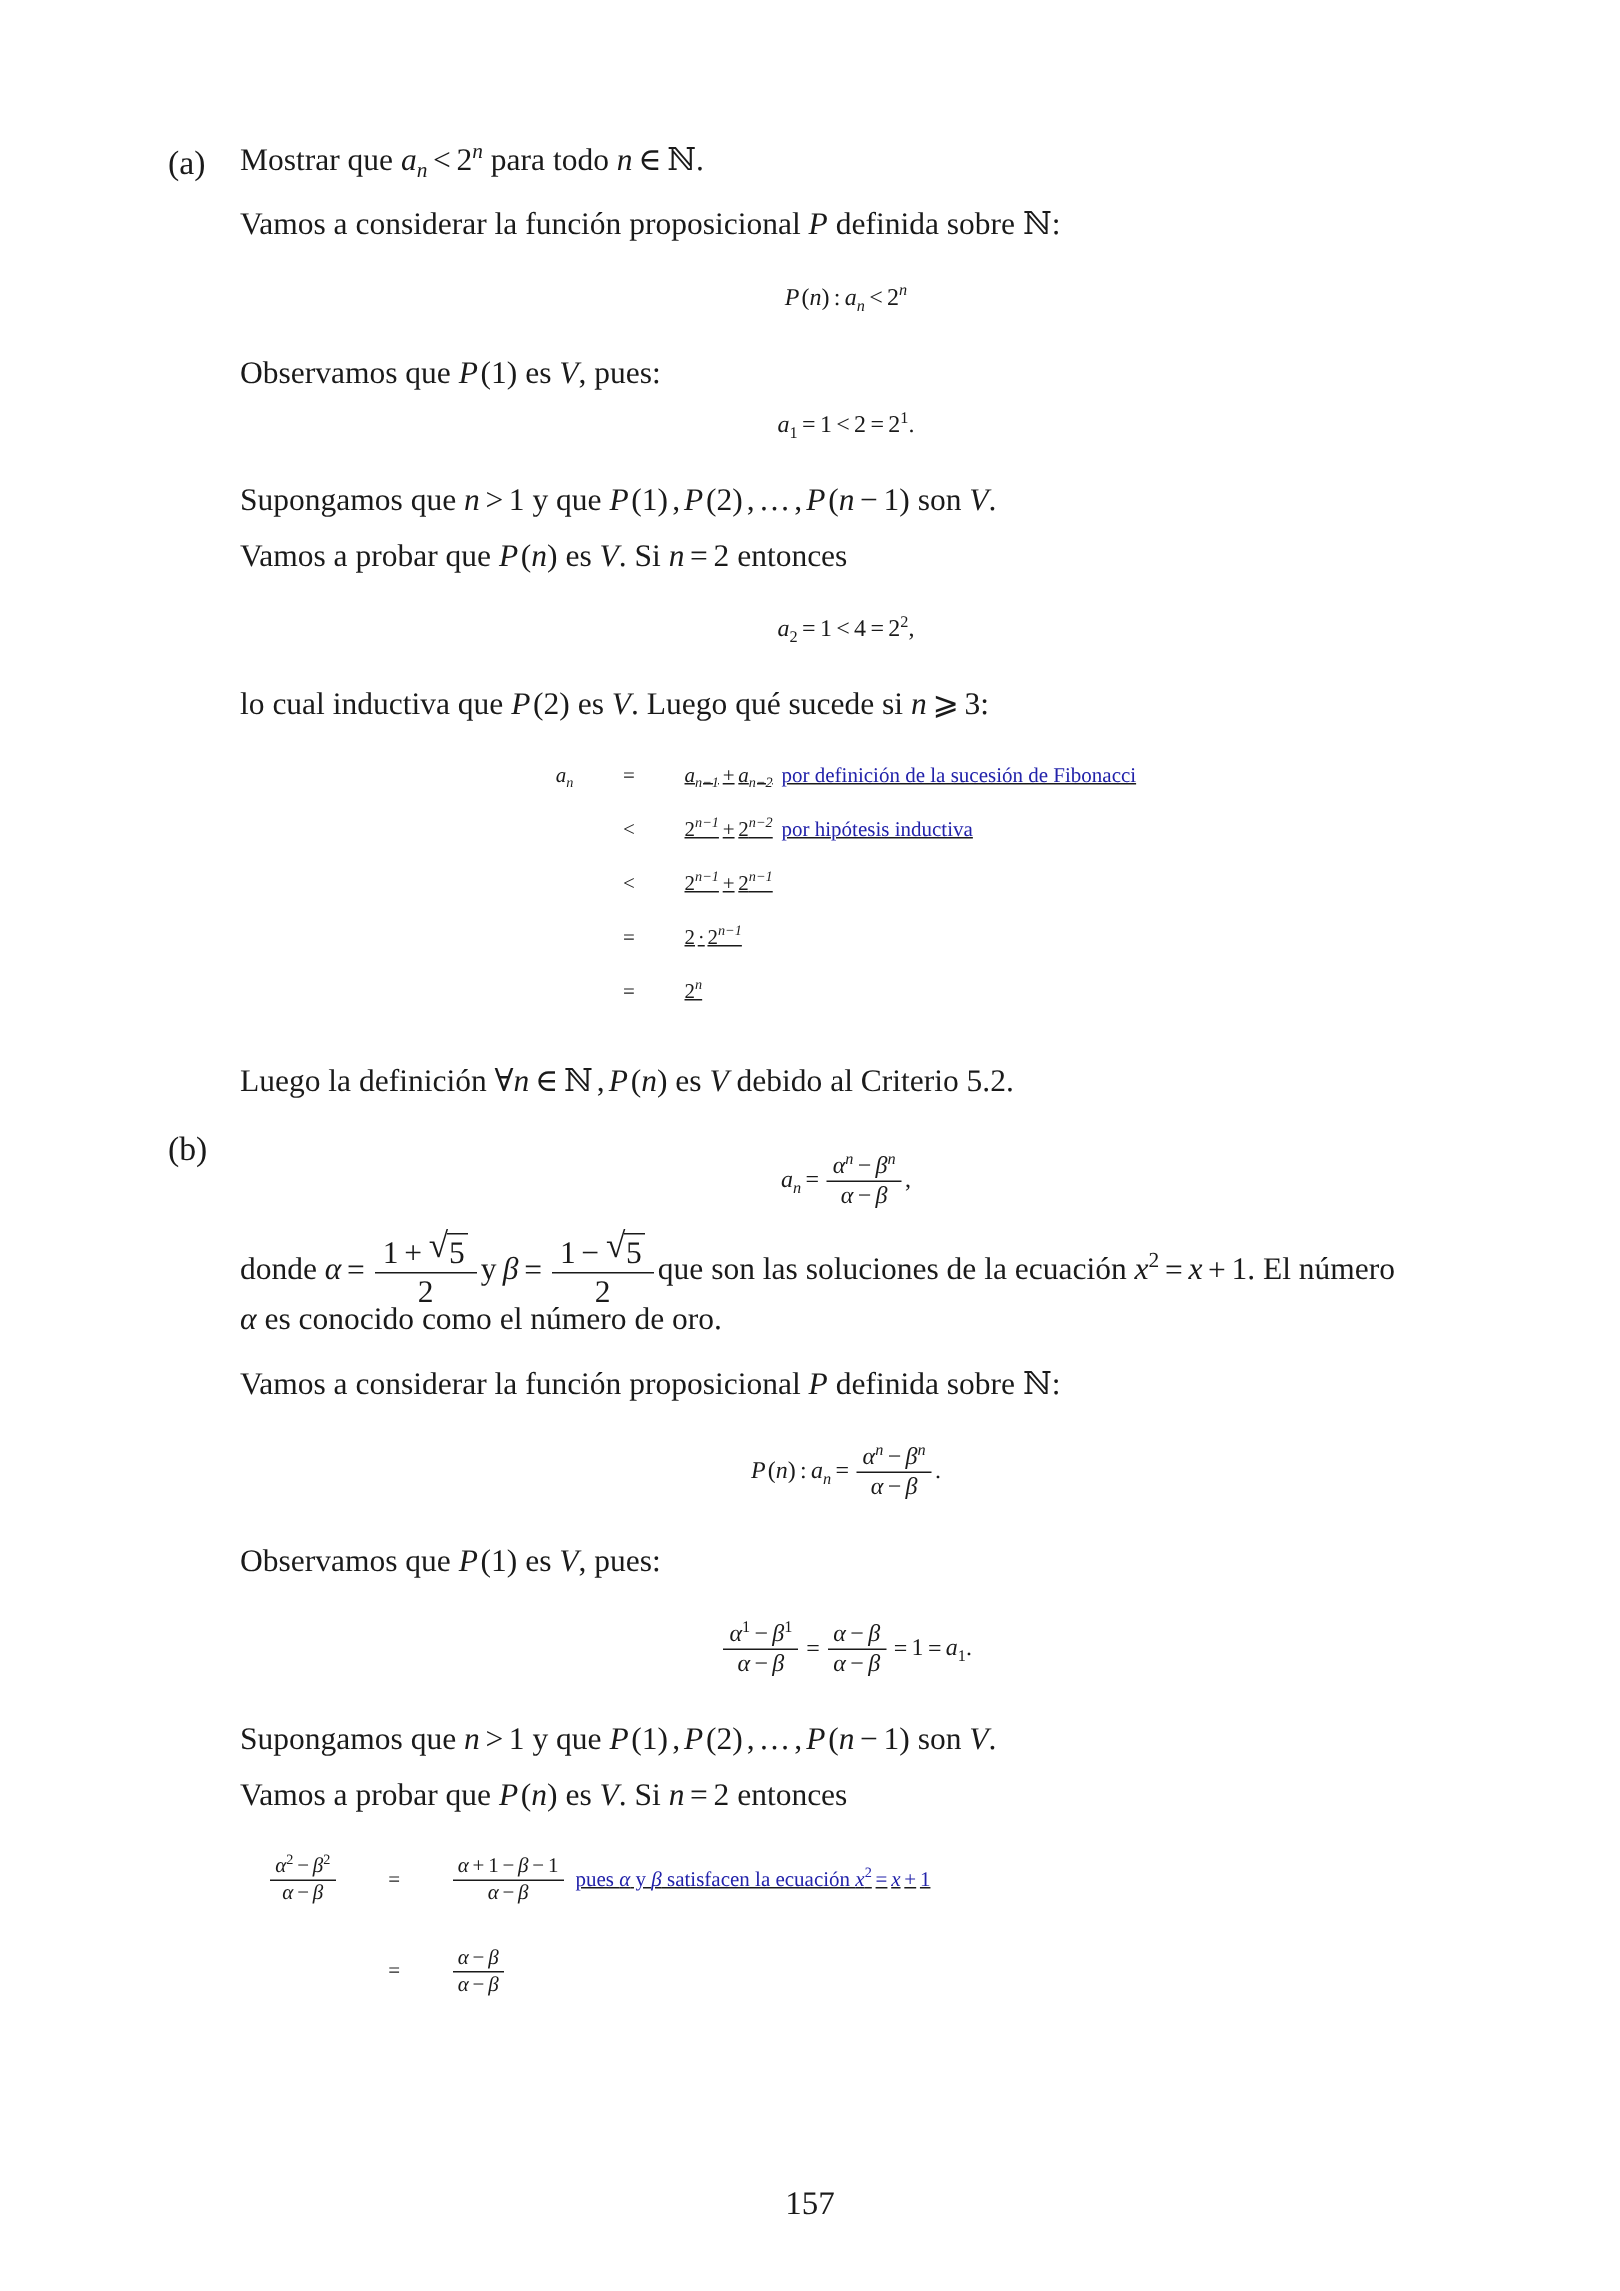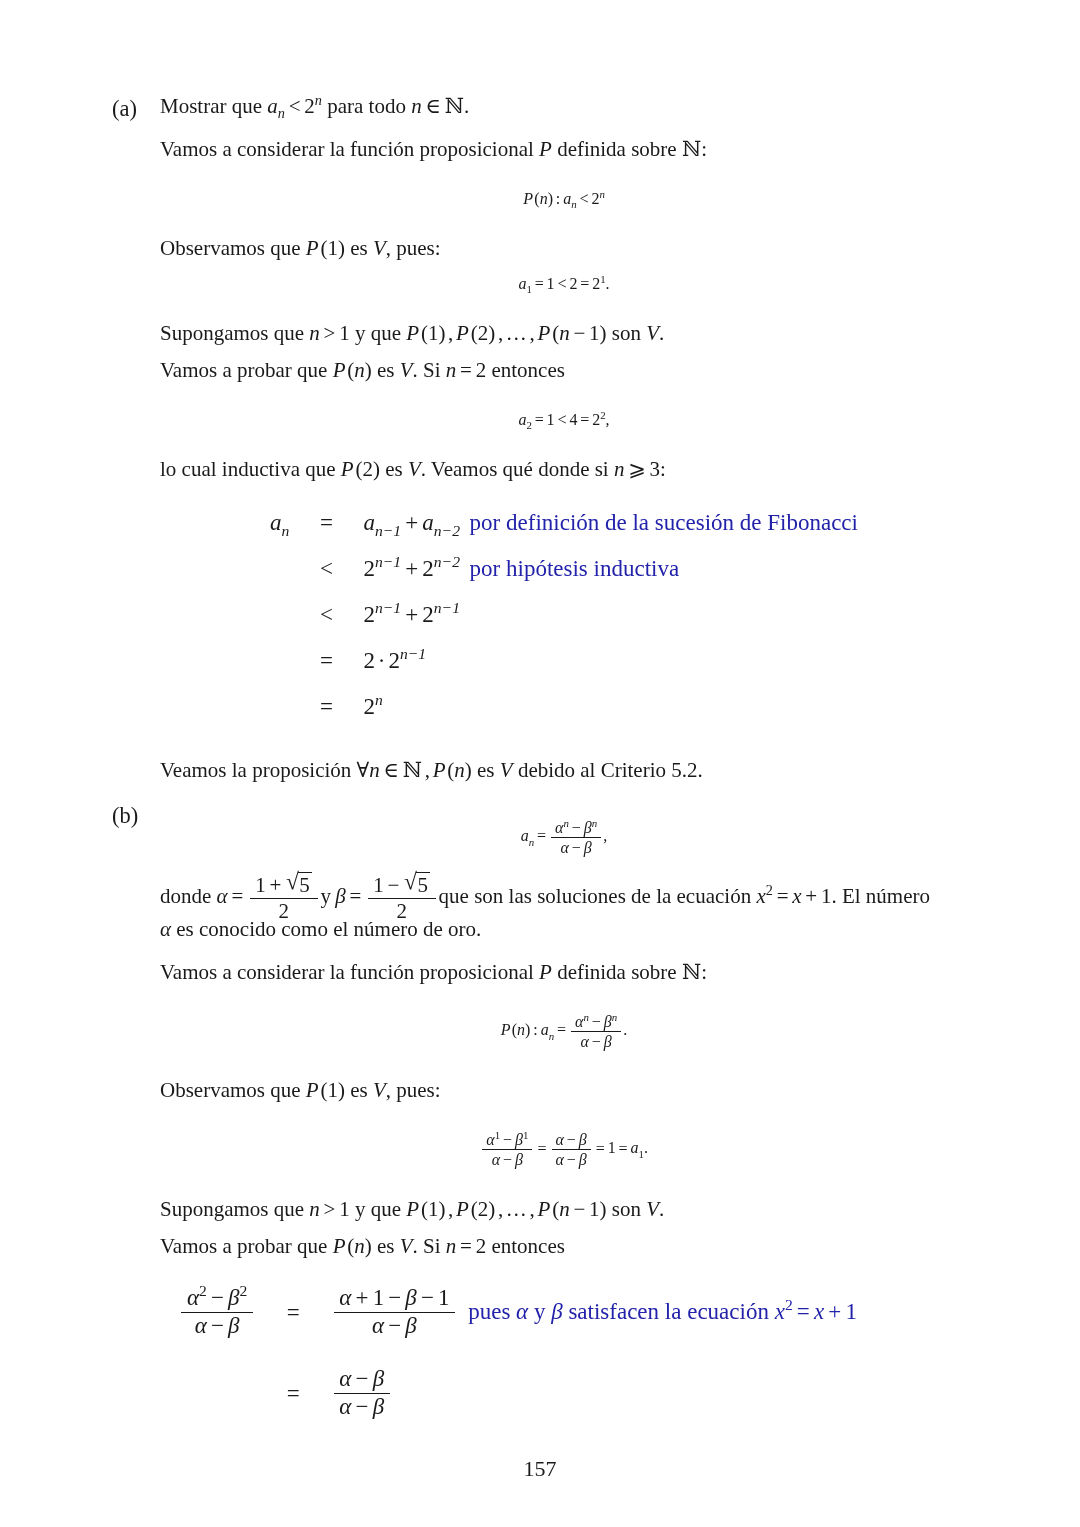--- a/index.html
+++ b/index.html
@@ -108,39 +108,40 @@
     position: absolute;
     left: 0; top: -0.07em;
     font-size: 1.12em;
     line-height: 1;
   }
 
   
   .align {
     border-collapse: collapse;
     margin: 0 auto;
-    font-size: 23px;
+    font-size: 14px;
   }
   .align td {
     padding: 0;
     vertical-align: middle;
     white-space: nowrap;
   }
   .align td.lhs {
     text-align: right;
     padding-right: 14px;
   }
   .align td.rel {
     text-align: center;
     width: 46px;
     font-style: normal;
   }
   .align td.rhs {
     text-align: left;
     padding-left: 14px;
+    text-decoration: underline;
   }
   .align tr.row-a td { padding-top: 0; padding-bottom: 10px; }
   .align tr.row-b td { padding-top: 10px; padding-bottom: 10px; }
   .note {
     color: #2222aa;
     padding-left: 0.42em;
     font-style: normal;
   }
   .note .mi { font-style: italic; }
 
@@ -189,21 +190,21 @@
       <div class="gap-s"></div>
 
       <p class="ln"><span>Vamos a probar que </span><span class="mi">P</span><span class="mup"> </span><span class="mup">(</span><span class="mi">n</span><span class="mup">)</span><span> es </span><span class="mi">V</span><span>. Si </span><span class="mi">n</span><span class="op">=</span><span class="mn">2</span><span> entonces</span></p>
 
       <div class="gap-l"></div>
 
       <div class="disp"><span class="mi">a</span><sub class="sub-up">2</sub><span class="op">=</span><span class="mn">1</span><span class="op">&lt;</span><span class="mn">4</span><span class="op">=</span><span class="mn">2</span><sup class="sup-up">2</sup><span>,</span></div>
 
       <div class="gap-l"></div>
 
-      <p class="ln"><span>lo cual inductiva que </span><span class="mi">P</span><span class="mup"> </span><span class="mup">(</span><span class="mn">2</span><span class="mup">)</span><span> es </span><span class="mi">V</span><span>. Veamos qué donde si </span><span class="mi">n</span><span class="op">⩾</span><span class="mn">3</span><span>:</span></p>
+      <p class="ln"><span>lo cual inductiva que </span><span class="mi">P</span><span class="mup"> </span><span class="mup">(</span><span class="mn">2</span><span class="mup">)</span><span> es </span><span class="mi">V</span><span>. Luego qué sucede si </span><span class="mi">n</span><span class="op">⩾</span><span class="mn">3</span><span>:</span></p>
 
       <div class="gap-l"></div>
 
       <table class="align">
         <tbody>
             <tr class="row-a">
           <td class="lhs"><span class="mi">a</span><sub>n</sub></td>
           <td class="rel">=</td>
           <td class="rhs"><span class="mi">a</span><sub>n−1</sub><span class="op">+</span><span class="mi">a</span><sub>n−2</sub><span class="note">por definición de la sucesión de Fibonacci</span></td>
         </tr>
@@ -225,21 +226,21 @@
         <tr class="row-b">
           <td class="lhs"></td>
           <td class="rel">=</td>
           <td class="rhs"><span class="mn">2</span><sup>n</sup></td>
         </tr>
       </tbody>
         </table>
 
       <div class="gap-l"></div>
 
-      <p class="ln"><span>Veamos la proposición </span><span class="mup">∀</span><span class="mi">n</span><span class="op">∈</span><span class="bb">ℕ</span><span class="opt">,</span><span class="mi">P</span><span class="mup"> </span><span class="mup">(</span><span class="mi">n</span><span class="mup">)</span><span> es </span><span class="mi">V</span><span> debido al Criterio 5.2.</span></p>
+      <p class="ln"><span>Luego la definición </span><span class="mup">∀</span><span class="mi">n</span><span class="op">∈</span><span class="bb">ℕ</span><span class="opt">,</span><span class="mi">P</span><span class="mup"> </span><span class="mup">(</span><span class="mi">n</span><span class="mup">)</span><span> es </span><span class="mi">V</span><span> debido al Criterio 5.2.</span></p>
     </div>
 
     <div class="gap-m"></div>
 
     <div class="itemblock">
       <span class="itemlabel">(b)</span>
 
 
       <div class="gap-s"></div>
 

